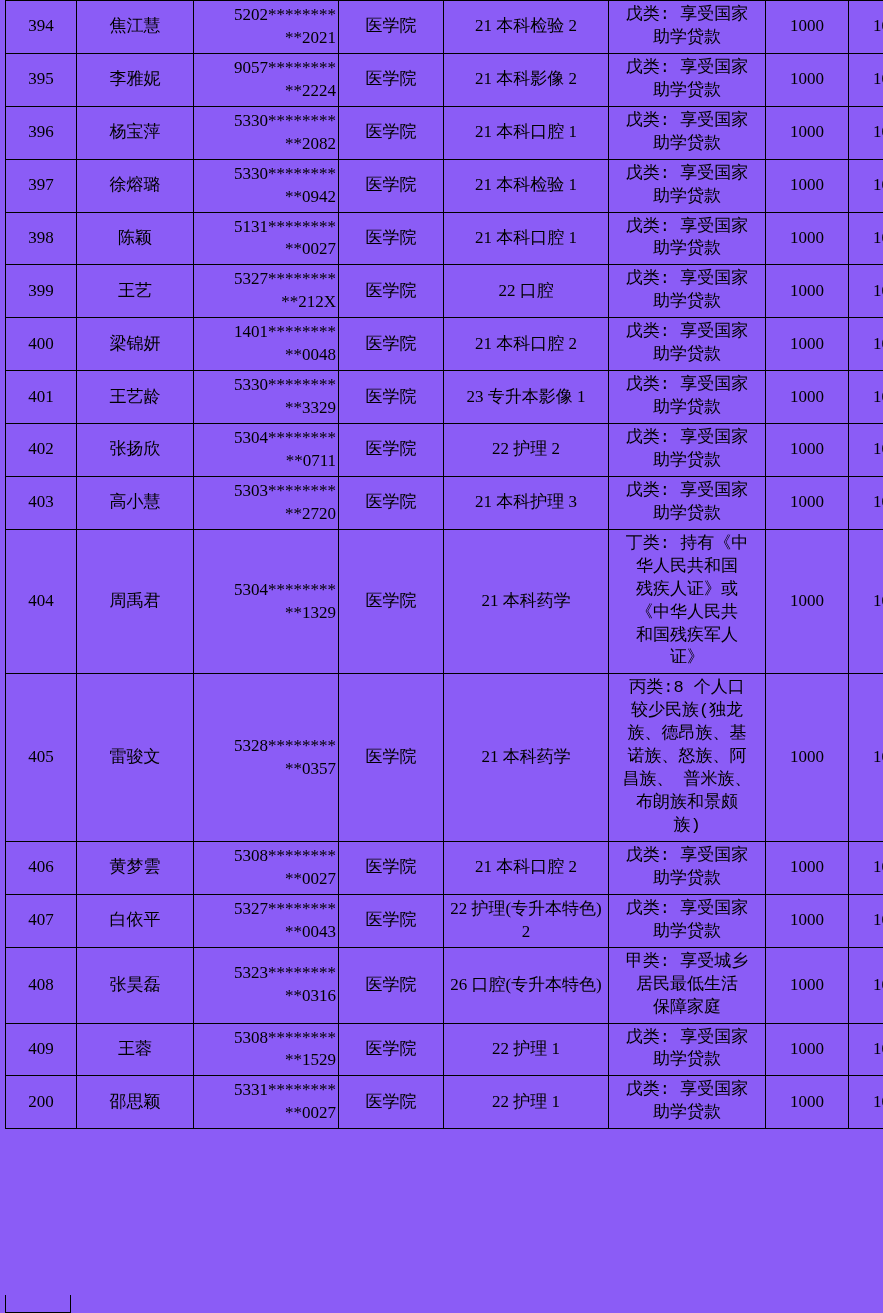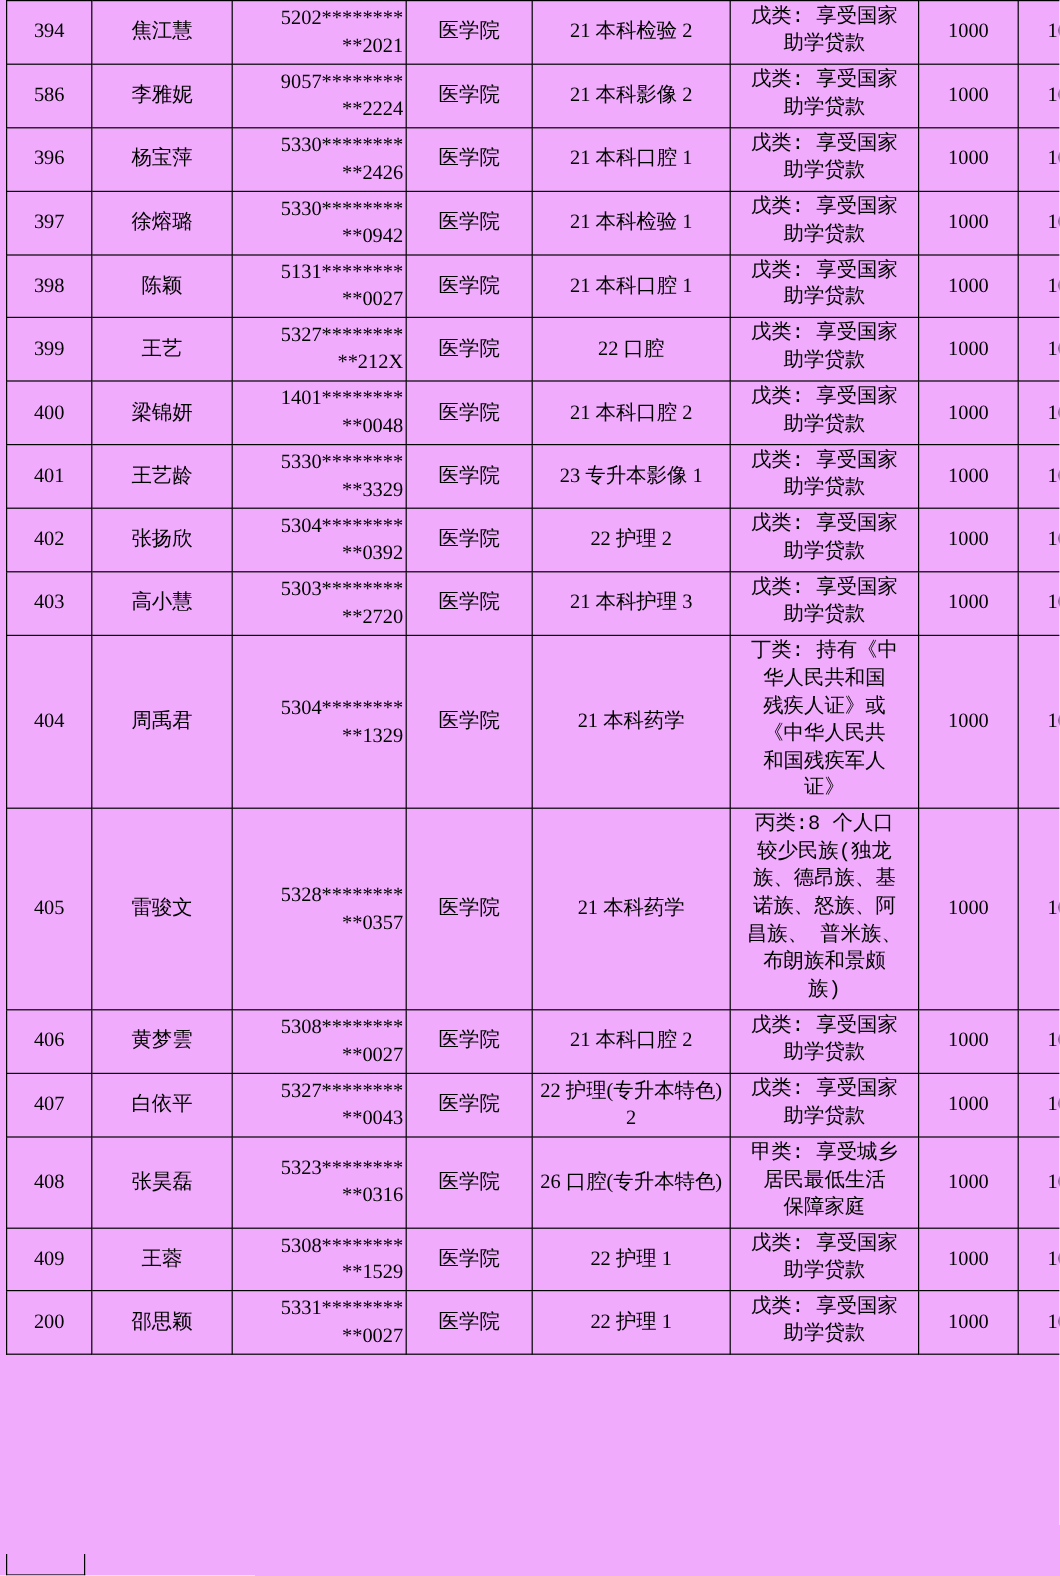--- a/index.html
+++ b/index.html
@@ -10,21 +10,21 @@
   body {
     width: 883px;
     font-family: "Liberation Serif", "DejaVu Serif", serif;
     color: #000000;
   }
   #sheet {
     position: relative;
     width: 883px;
     height: 1313px;
     overflow: hidden;
-    background: #f0abfc;
+    background: #8b5cf6;
   }
   table.grid {
     border-collapse: collapse;
     width: 873px;
     margin-left: 5px;
     table-layout: fixed;
   }
   table.grid td {
     border: 1px solid #000000;
     text-align: center;
@@ -78,42 +78,42 @@
         <td class="c-class">21 本科检验 2</td>
         <td class="c-type">
             <span class="tline">戊类: 享受国家</span>
             <span class="tline">助学贷款</span>
           </td>
         <td class="c-amt1">1000</td>
         <td class="c-amt2">1000</td>
       </tr>
 
       <tr>
-        <td class="c-idx">586</td>
+        <td class="c-idx">395</td>
         <td class="c-name">李雅妮</td>
         <td class="c-id">
             <span class="idline">9057********</span>
             <span class="idline">**2224</span>
           </td>
         <td class="c-dept">医学院</td>
         <td class="c-class">21 本科影像 2</td>
         <td class="c-type">
             <span class="tline">戊类: 享受国家</span>
             <span class="tline">助学贷款</span>
           </td>
         <td class="c-amt1">1000</td>
         <td class="c-amt2">1000</td>
       </tr>
 
       <tr>
         <td class="c-idx">396</td>
         <td class="c-name">杨宝萍</td>
         <td class="c-id">
             <span class="idline">5330********</span>
-            <span class="idline">**2426</span>
+            <span class="idline">**2082</span>
           </td>
         <td class="c-dept">医学院</td>
         <td class="c-class">21 本科口腔 1</td>
         <td class="c-type">
             <span class="tline">戊类: 享受国家</span>
             <span class="tline">助学贷款</span>
           </td>
         <td class="c-amt1">1000</td>
         <td class="c-amt2">1000</td>
       </tr>
@@ -201,21 +201,21 @@
           </td>
         <td class="c-amt1">1000</td>
         <td class="c-amt2">1000</td>
       </tr>
 
       <tr>
         <td class="c-idx">402</td>
         <td class="c-name">张扬欣</td>
         <td class="c-id">
             <span class="idline">5304********</span>
-            <span class="idline">**0392</span>
+            <span class="idline">**0711</span>
           </td>
         <td class="c-dept">医学院</td>
         <td class="c-class">22 护理 2</td>
         <td class="c-type">
             <span class="tline">戊类: 享受国家</span>
             <span class="tline">助学贷款</span>
           </td>
         <td class="c-amt1">1000</td>
         <td class="c-amt2">1000</td>
       </tr>

